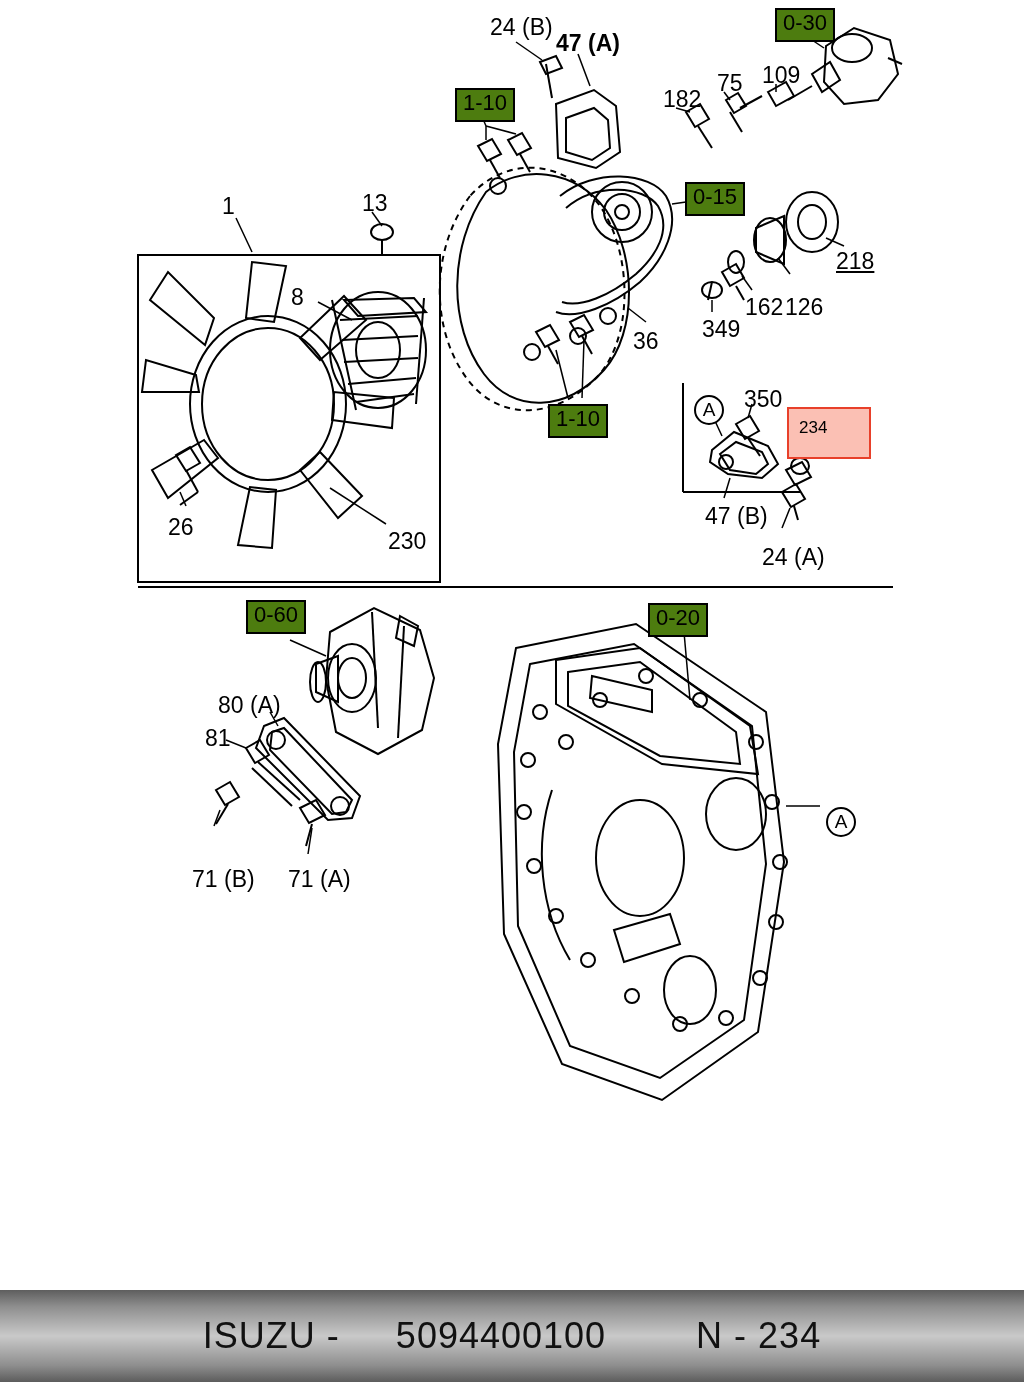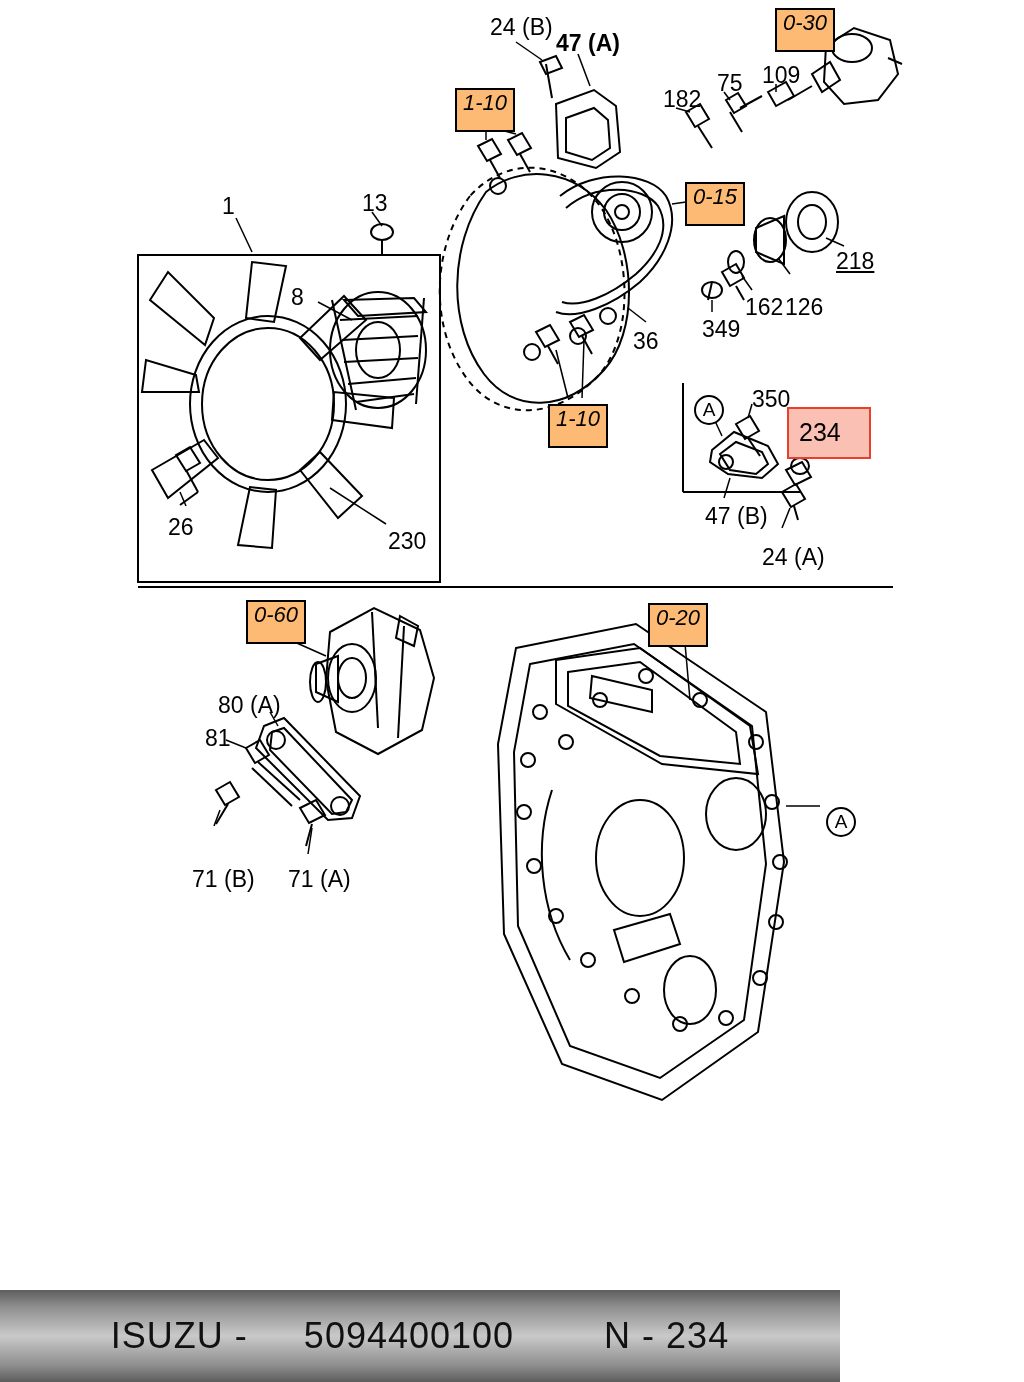--- a/index.html
+++ b/index.html
@@ -17,46 +17,45 @@
     position:absolute;
     font-family:"Liberation Sans", sans-serif;
     font-size:23px;
     color:#000;
     white-space:nowrap;
     line-height:1;
   }
   .boxlabel{
     position:absolute;
     border:2px solid #000;
-    background:#fdba74;
+    background:#4d7c0f;
     font-size:22px;
-    padding:2px 6px 16px 6px;
+    padding:2px 6px 6px 6px;
     white-space:nowrap;
     font-family:"Liberation Sans", sans-serif;
     line-height:1;
-    font-style:italic;
   }
   .circ{
     position:absolute;
     width:26px;height:26px;border:2px solid #000;border-radius:50%;
     font-size:19px;text-align:center;line-height:25px;background:#fff;
   }
   .hl{
     position:absolute;
     background:#fbc0b4;
     border:2px solid #e8402a;
   }
   .hl-text{
     position:absolute;
-    font-size:25px;
+    font-size:17px;
     color:#000;
     font-family:"Liberation Sans", sans-serif;
   }
   #footer{
-    position:absolute;left:0;top:1290px;width:840px;height:92px;
+    position:absolute;left:0;top:1290px;width:1024px;height:92px;
     background:linear-gradient(to bottom,#5e5e5e 0%,#8e8e8e 18%,#c9c9c9 50%,#8e8e8e 82%,#5c5c5c 100%);
     display:flex;align-items:center;justify-content:center;
   }
   #footer .ft{
     font-size:36px;color:#111;font-family:"Liberation Sans", sans-serif;letter-spacing:1px;
   }
   #footer .sp{display:inline-block;width:34px;}
 </style>
 </head>
 <body>
@@ -310,21 +309,21 @@
   <div class="label" style="left:717px;top:72px;">75</div>
   <div class="label" style="left:762px;top:64px;">109</div>
   <div class="label" style="left:222px;top:195px;">1</div>
   <div class="label" style="left:362px;top:192px;">13</div>
   <div class="label" style="left:291px;top:286px;">8</div>
   <div class="label" style="left:836px;top:250px;text-decoration:underline;">218</div>
   <div class="label" style="left:785px;top:296px;">126</div>
   <div class="label" style="left:745px;top:296px;">162</div>
   <div class="label" style="left:702px;top:318px;text-align:right;">349</div>
   <div class="label" style="left:633px;top:330px;">36</div>
-  <div class="label" style="left:744px;top:388px;margin-left:8px;">350</div>
+  <div class="label" style="left:744px;top:388px;">350</div>
   <div class="label" style="left:168px;top:516px;">26</div>
   <div class="label" style="left:388px;top:530px;">230</div>
   <div class="label" style="left:705px;top:505px;">47 (B)</div>
   <div class="label" style="left:762px;top:546px;text-align:center;">24 (A)</div>
   <div class="label" style="left:218px;top:694px;">80 (A)</div>
   <div class="label" style="left:205px;top:727px;">81</div>
   <div class="label" style="left:192px;top:840px;margin-top:28px;">71 (B)</div>
   <div class="label" style="left:288px;top:868px;">71 (A)</div>
 
   

